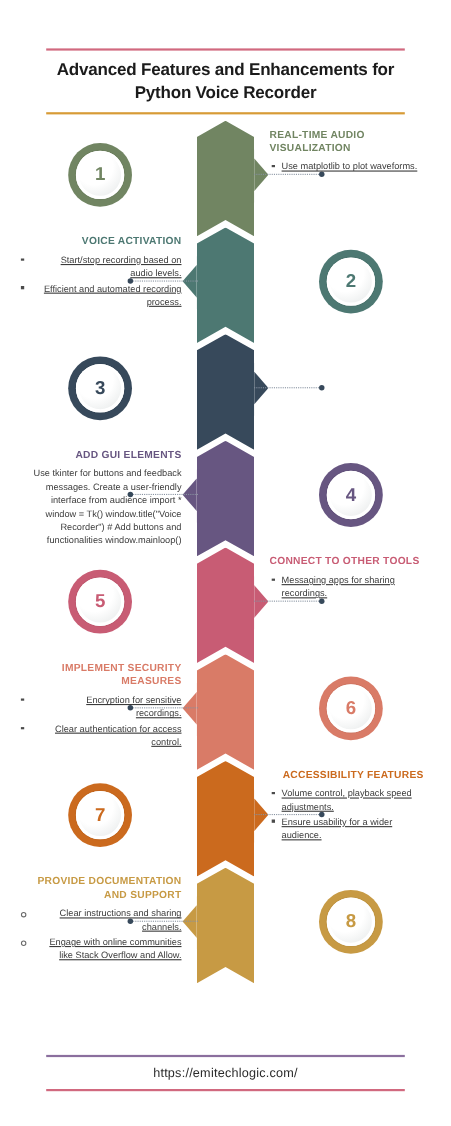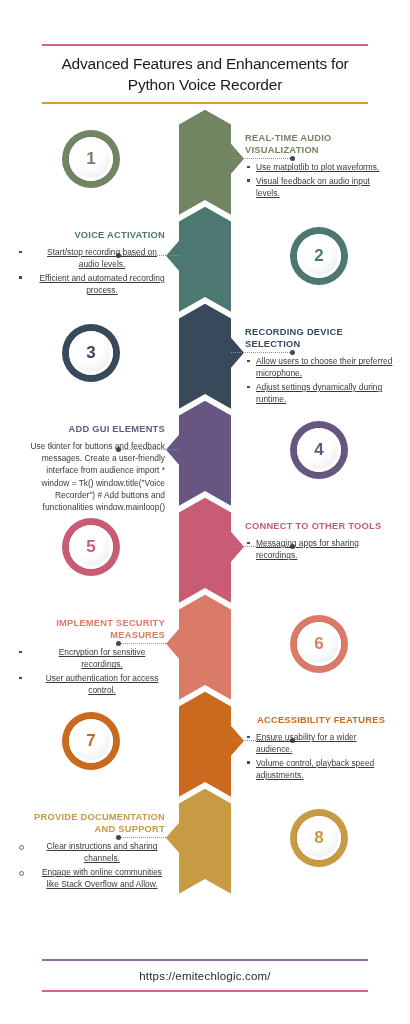--- a/index.html
+++ b/index.html
@@ -6,21 +6,21 @@
   body{
     width:410px;height:1024px;background:#ffffff;
     font-family:"Liberation Sans",sans-serif;
     color:#2f2f2f;overflow:hidden;position:relative;
   }
   
   .header{padding:44px 42px 0 42px;}
   .rule-top{height:2px;background:#d1697f;width:100%;}
   .rule-bottom{height:2px;background:#d79b36;width:100%;}
   .title{
-    font-size:15.5px;font-weight:normal;color:#1b1b1b;
+    font-size:15.5px;font-weight:bold;color:#1b1b1b;
     text-align:center;line-height:1.38;letter-spacing:-.2px;
     padding:7px 0 6px 0;
   }
   
   .timeline{position:relative;width:410px;height:790px;}
   .row{position:absolute;left:0;width:410px;height:104px;}
   
   .banner{
     position:absolute;left:179px;width:52px;height:105px;
     clip-path:polygon(0% 14%, 50% 0%, 100% 14%, 100% 100%, 50% 86%, 0% 100%);
@@ -53,39 +53,39 @@
   .badge.left{left:62px;}
   .badge.right{left:290px;}
   .badge .inner{
     width:44px;height:44px;border-radius:50%;
     background:radial-gradient(circle at 38% 32%, #ffffff 0%, #ffffff 42%, #eef0f0 72%, #e2e5e4 100%);
     box-shadow:inset 0 0 0 3px #ffffff, 0 0 0 1px rgba(0,0,0,.04);
     display:flex;align-items:center;justify-content:center;
     font-size:17px;font-weight:bold;
   }
   
-  .txt{position:absolute;top:22px;width:148px;}
+  .txt{position:absolute;top:6px;width:148px;}
   .txt.right{left:245px;text-align:left;}
   .txt.left{left:17px;text-align:right;}
   .txt h3{
     margin:0 0 5px 0;font-size:9.3px;font-weight:bold;
     letter-spacing:.25px;line-height:1.32;text-transform:uppercase;
   }
   .txt ul{margin:0;padding:0;list-style:none;}
   .txt ul li{
     font-size:8.4px;line-height:1.45;color:#3a3a3a;margin-bottom:1.5px;
     position:relative;
     text-decoration:underline;
   }
   .txt.right ul li{padding-left:11px;}
   .txt.right ul li:before{
     content:"";position:absolute;left:2px;top:4.5px;
     width:2.6px;height:2.6px;background:#4b4b4b;
   }
-  .txt.left ul li{padding-right:0;padding-left:22px;text-align:center;}
+  .txt.left ul li{padding-right:0;padding-left:22px;}
   .txt.left ul li:before{
     content:"";position:absolute;left:2px;top:4.5px;
     width:2.6px;height:2.6px;background:#4b4b4b;
   }
   .txt.left ul.hollow li:before{
     background:transparent;border:1px solid #6b6b6b;border-radius:50%;
     width:3px;height:3px;
   }
   .txt p.plain{font-size:8.4px;line-height:1.45;color:#3a3a3a;margin:0;}
   
@@ -115,21 +115,20 @@
         <span class="dot"></span>
         <span class="dline"></span>
       </div>
       <div class="badge left" style="background: rgb(113, 133, 98);">
         <div class="inner" style="color: rgb(113, 133, 98);">1</div>
       </div>
       <div class="txt right">
         <h3 style="color: rgb(113, 133, 98);">REAL-TIME AUDIO VISUALIZATION</h3>
         <ul>
           <li>Use matplotlib to plot waveforms.</li>
-          <li>Visual feedback on audio input levels.</li>
         </ul>
       </div>
     </div>
     <div class="row" style="top: 103px;">
       <div class="banner" style="background: rgb(77, 120, 114);"></div>
       <div class="tick left" style="background: rgb(77, 120, 114);"></div>
       <div class="pointer left" style="background: rgb(77, 120, 114);"></div>
       <div class="connector to-right">
         <span class="dot"></span>
         <span class="dline"></span>
@@ -149,27 +148,20 @@
       <div class="banner" style="background: rgb(55, 73, 91);"></div>
       <div class="tick right" style="background: rgb(55, 73, 91);"></div>
       <div class="pointer right" style="background: rgb(55, 73, 91);"></div>
       <div class="connector to-left">
         <span class="dot"></span>
         <span class="dline"></span>
       </div>
       <div class="badge left" style="background: rgb(55, 73, 91);">
         <div class="inner" style="color: rgb(55, 73, 91);">3</div>
       </div>
-      <div class="txt right">
-        <h3 style="color: rgb(55, 73, 91);">RECORDING DEVICE SELECTION</h3>
-        <ul>
-          <li>Allow users to choose their preferred microphone.</li>
-          <li>Adjust settings dynamically during runtime.</li>
-        </ul>
-      </div>
     </div>
     <div class="row" style="top: 297px;">
       <div class="banner" style="background: rgb(103, 86, 129);"></div>
       <div class="tick left" style="background: rgb(103, 86, 129);"></div>
       <div class="pointer left" style="background: rgb(103, 86, 129);"></div>
       <div class="connector to-right">
         <span class="dot"></span>
         <span class="dline"></span>
       </div>
       <div class="badge right" style="background: rgb(103, 86, 129);">
@@ -206,40 +198,40 @@
         <span class="dot"></span>
         <span class="dline"></span>
       </div>
       <div class="badge right" style="background: rgb(217, 123, 103);">
         <div class="inner" style="color: rgb(217, 123, 103);">6</div>
       </div>
       <div class="txt left">
         <h3 style="color: rgb(217, 123, 103);">IMPLEMENT SECURITY MEASURES</h3>
         <ul>
           <li>Encryption for sensitive recordings.</li>
-          <li>User authentication for access control.</li>
+          <li>Clear authentication for access control.</li>
         </ul>
       </div>
     </div>
     <div class="row" style="top: 588px;">
       <div class="banner" style="background: rgb(203, 106, 30);"></div>
       <div class="tick right" style="background: rgb(203, 106, 30);"></div>
       <div class="pointer right" style="background: rgb(203, 106, 30);"></div>
       <div class="connector to-left">
         <span class="dot"></span>
         <span class="dline"></span>
       </div>
       <div class="badge left" style="background: rgb(203, 106, 30);">
         <div class="inner" style="color: rgb(203, 106, 30);">7</div>
       </div>
       <div class="txt right">
         <h3 style="color: rgb(203, 106, 30); margin-left: 12px;">ACCESSIBILITY FEATURES</h3>
         <ul>
+          <li>Volume control, playback speed adjustments.</li>
           <li>Ensure usability for a wider audience.</li>
-          <li>Volume control, playback speed adjustments.</li>
         </ul>
       </div>
     </div>
     <div class="row" style="top: 685px;">
       <div class="banner" style="background: rgb(199, 154, 68);"></div>
       <div class="tick left" style="background: rgb(199, 154, 68);"></div>
       <div class="pointer left" style="background: rgb(199, 154, 68);"></div>
       <div class="connector to-right">
         <span class="dot"></span>
         <span class="dline"></span>

